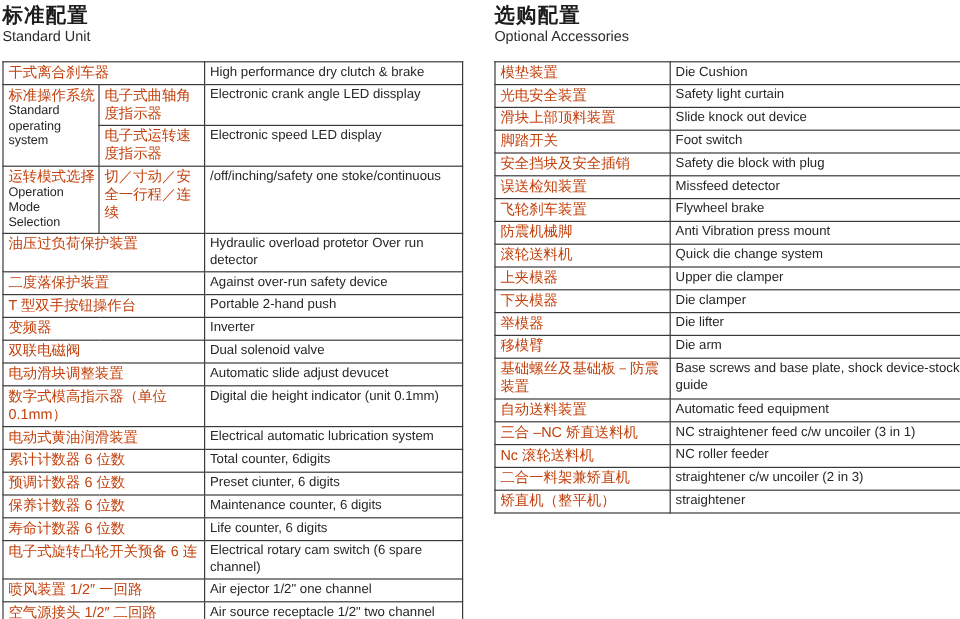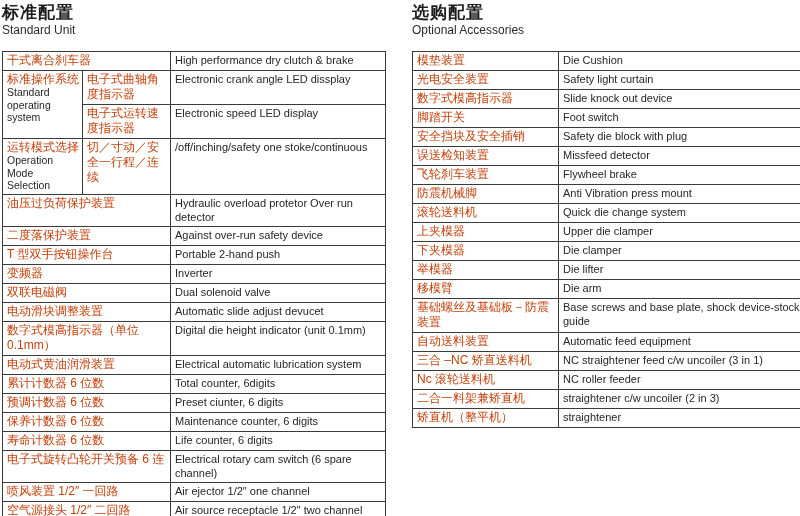--- a/index.html
+++ b/index.html
@@ -202,21 +202,21 @@
             <td class="zh">模垫装置</td>
             <td class="en">Die Cushion</td>
           </tr>
 
           <tr>
             <td class="zh">光电安全装置</td>
             <td class="en">Safety light curtain</td>
           </tr>
 
           <tr>
-            <td class="zh">数字式模高指示器</td>
+            <td class="zh">滑块上部顶料装置</td>
             <td class="en">Slide knock out device</td>
           </tr>
 
           <tr>
             <td class="zh">脚踏开关</td>
             <td class="en">Foot switch</td>
           </tr>
 
           <tr>
             <td class="zh">安全挡块及安全插销</td>

